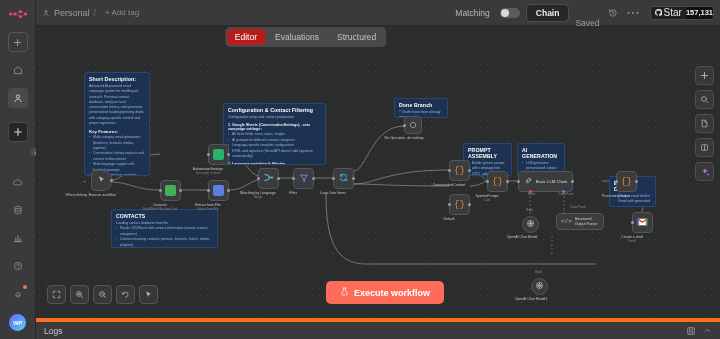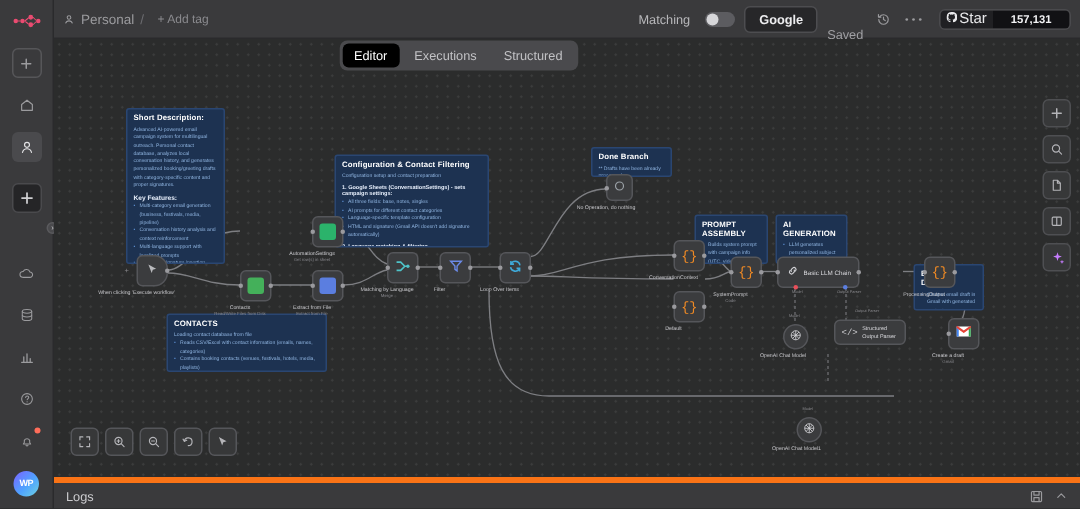--- a/index.html
+++ b/index.html
@@ -59,29 +59,29 @@
   }
   .toggle .knob { position:absolute; left:1px; top:1px; width:8px; height:8px; border-radius:50%; background:#d6d6d9; }
   .share-btn {
     background:#272729; border:1px solid #4d4d50; color:#ececee;
     font-size:8.5px; font-weight:bold; padding:3px 9px; border-radius:4px;
   }
   .saved-lbl { color:#a0a0a4; font-size:8.5px;margin-top:21px; }
   .tb-icon { color:#9b9b9e; width:14px; height:14px; display:flex; align-items:center; justify-content:center; }
   .gh-wrap { display:flex; align-items:stretch; border:1px solid #4a4a4d; border-radius:4px; overflow:hidden; height:14px; margin-left:4px; }
   .gh-star { background:#202023; color:#e8e8ea; font-size:10px; display:flex; align-items:center; gap:2px; padding:0 4px; }
-  .gh-count { background:#111114; color:#f2f2f4; font-size:7.5px; font-weight:bold; display:flex; align-items:center; padding:0 12px; }
+  .gh-count { background:#111114; color:#f2f2f4; font-size:7.5px; font-weight:bold; display:flex; align-items:center; padding:0 0; }
 
   
   #tabs {
     position:absolute; left:50%; transform:translateX(-50%); top:27px;
     background:#4a4a4d; border-radius:5px; padding:2px; display:flex; gap:2px; z-index:6;
   }
   .tab { font-size:8.5px; color:#c2c2c5; padding:3px 8px; border-radius:4px; }
-  .tab.active { background:#000000; color:#fff; }
+  .tab.active { background:#b91c1c; color:#fff; }
 
   
   #canvas {
     position:absolute; left:36px; top:26px; width:684px; height:292px;
     background-color:#2b2c2c;
     background-image:radial-gradient(#3c3d3d 0.7px, transparent 0.7px);
     background-size:7px 7px;
     overflow:hidden;
   }
 
@@ -242,21 +242,21 @@
       <span class="addtag">+ Add tag</span>
     </div>
 
     <div class="tb-spacer"></div>
 
     <span class="inactive-lbl">Matching</span>
     <div class="toggle">
         <div class="knob"></div>
       </div>
 
-    <div class="share-btn">Google</div>
+    <div class="share-btn">Chain</div>
     <span class="saved-lbl">Saved</span>
 
     <span class="tb-icon">
       <svg width="10" height="10" viewBox="0 0 14 14">
           <path d="M2.6 7a4.4 4.4 0 104.4-4.4c-1.5 0-2.8.7-3.6 1.9" stroke="currentColor" stroke-width="1.1" fill="none" stroke-linecap="round"></path>
           <path d="M2.3 2.4v2.3h2.3" stroke="currentColor" stroke-width="1.1" fill="none" stroke-linecap="round" stroke-linejoin="round"></path>
           <path d="M7 4.8V7l1.6 1" stroke="currentColor" stroke-width="1.1" fill="none" stroke-linecap="round"></path>
         </svg>
     </span>
     <span class="tb-icon">
@@ -275,21 +275,21 @@
             </svg>
         </span>
         <span>Star</span>
       </span>
       <span class="gh-count">157,131</span>
     </div>
   </div>
 
   <div id="tabs">
     <div class="tab active">Editor</div>
-    <div class="tab">Executions</div>
+    <div class="tab">Evaluations</div>
     <div class="tab">Structured</div>
   </div>
 
   <div id="canvas">
 
     <svg class="wires">
       <g stroke="#7d7e82" stroke-width="0.9" fill="none">
         <path d="M76 154 C90 154 96 128 124 128"></path>
         <path d="M76 156 C92 156 100 164 124 164"></path>
         <path d="M145 164 L172 164"></path>
@@ -619,20 +619,29 @@
             <path d="M1.6 4.3L3 6.6l2.4-1.2"></path>
           </svg>
       </div>
       <div class="zb">
         <svg width="9" height="9" viewBox="0 0 14 14" fill="currentColor">
             <path d="M3 2l8 4.4-3.4 1L6.4 11z"></path>
           </svg>
       </div>
     </div>
 
+    <div id="execute">
+      <span>
+        <svg width="9" height="9" viewBox="0 0 14 14" fill="none" stroke="#fff" stroke-width="1.1" stroke-linecap="round" stroke-linejoin="round">
+            <path d="M5.6 1.6v3.6L2.7 10.6c-.4.8.1 1.8 1 1.8h6.6c.9 0 1.4-1 1-1.8L8.4 5.2V1.6"></path>
+            <path d="M4.8 1.6h4.4"></path>
+          </svg>
+      </span>
+      <span>Execute workflow</span>
+    </div>
 
     <div id="rightpanel">
       <div class="rp">
         <svg width="9" height="9" viewBox="0 0 12 12" stroke="currentColor" stroke-width="1.3" stroke-linecap="round">
             <path d="M6 2v8M2 6h8"></path>
           </svg>
       </div>
       <div class="rp">
         <svg width="9" height="9" viewBox="0 0 14 14" fill="none" stroke="currentColor" stroke-width="1.2" stroke-linecap="round">
             <circle cx="6.2" cy="6.2" r="3.7"></circle>

